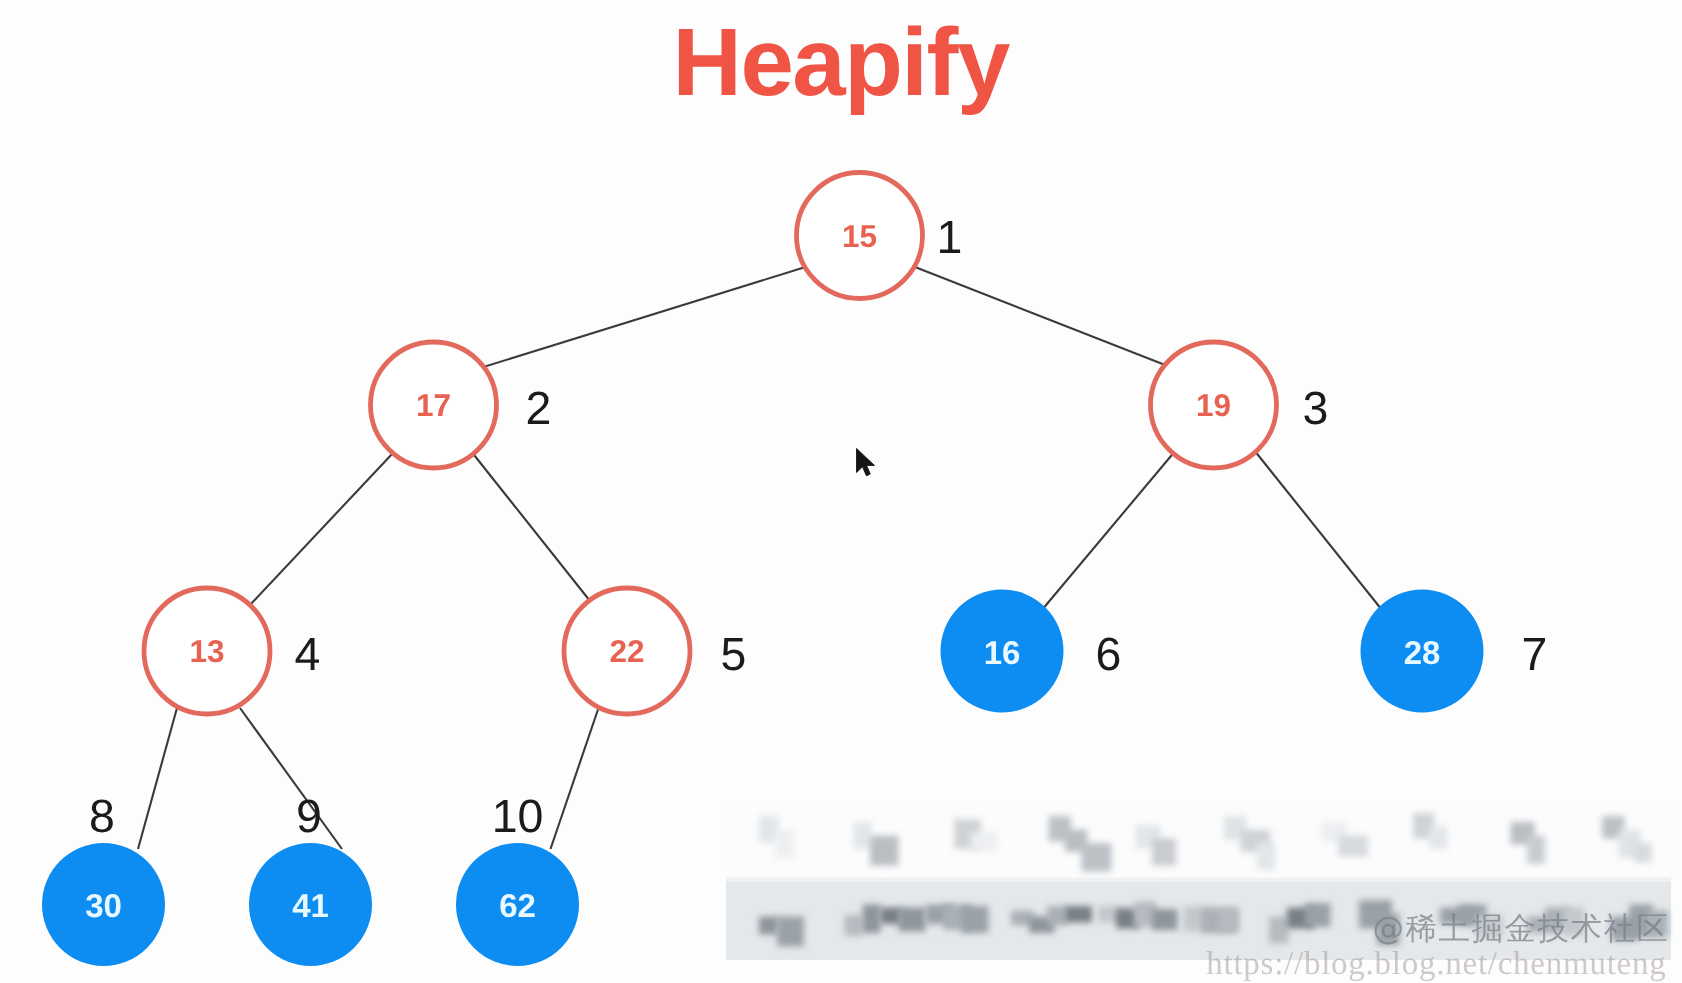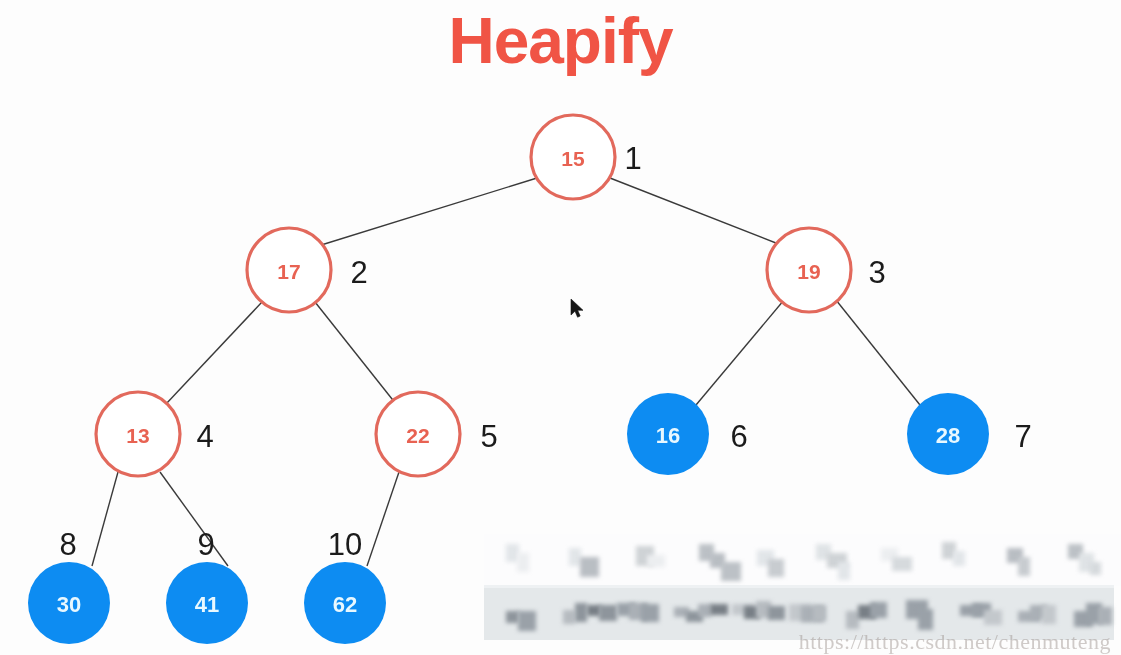--- a/index.html
+++ b/index.html
@@ -270,19 +270,20 @@
       <div class="blob" style="left: 488px; top: 69px; width: 19px; height: 14px; background: rgb(154, 161, 168);"></div>
       <div class="blob" style="left: 500px; top: 76px; width: 18px; height: 15px; background: rgb(195, 200, 204);"></div>
       <div class="blob" style="left: 534px; top: 77px; width: 23px; height: 11px; background: rgb(170, 176, 182);"></div>
       <div class="blob" style="left: 546px; top: 71px; width: 17px; height: 14px; background: rgb(170, 176, 182);"></div>
       <div class="blob" style="left: 558px; top: 71px; width: 14px; height: 19px; background: rgb(195, 200, 204);"></div>
       <div class="blob" style="left: 590px; top: 77px; width: 19px; height: 16px; background: rgb(154, 161, 168);"></div>
       <div class="blob" style="left: 602px; top: 69px; width: 16px; height: 21px; background: rgb(154, 161, 168);"></div>
       <div class="blob" style="left: 614px; top: 73px; width: 14px; height: 18px; background: rgb(170, 176, 182);"></div>
     </div>
 
-  <div id="watermark-url">https://https.csdn.net/chenmuteng</div>
+  <div id="watermark-cn">@稀土掘金技术社区</div>
+  <div id="watermark-url">https://blog.blog.net/chenmuteng</div>
 
   <svg id="mouse-cursor" viewBox="0 0 16 22" xmlns="http://www.w3.org/2000/svg">
     <path d="M1,1 L1,17 L5,13.2 L7.6,19.2 L10.2,18 L7.7,12.3 L13,12.3 Z" fill="#151515" stroke="#151515" stroke-width="0.6"></path>
   </svg>
 
 </div>
 
 </body></html>

